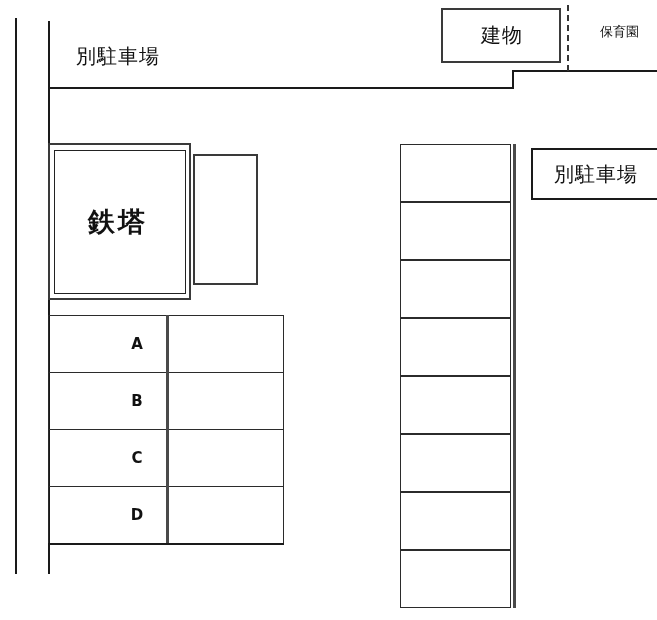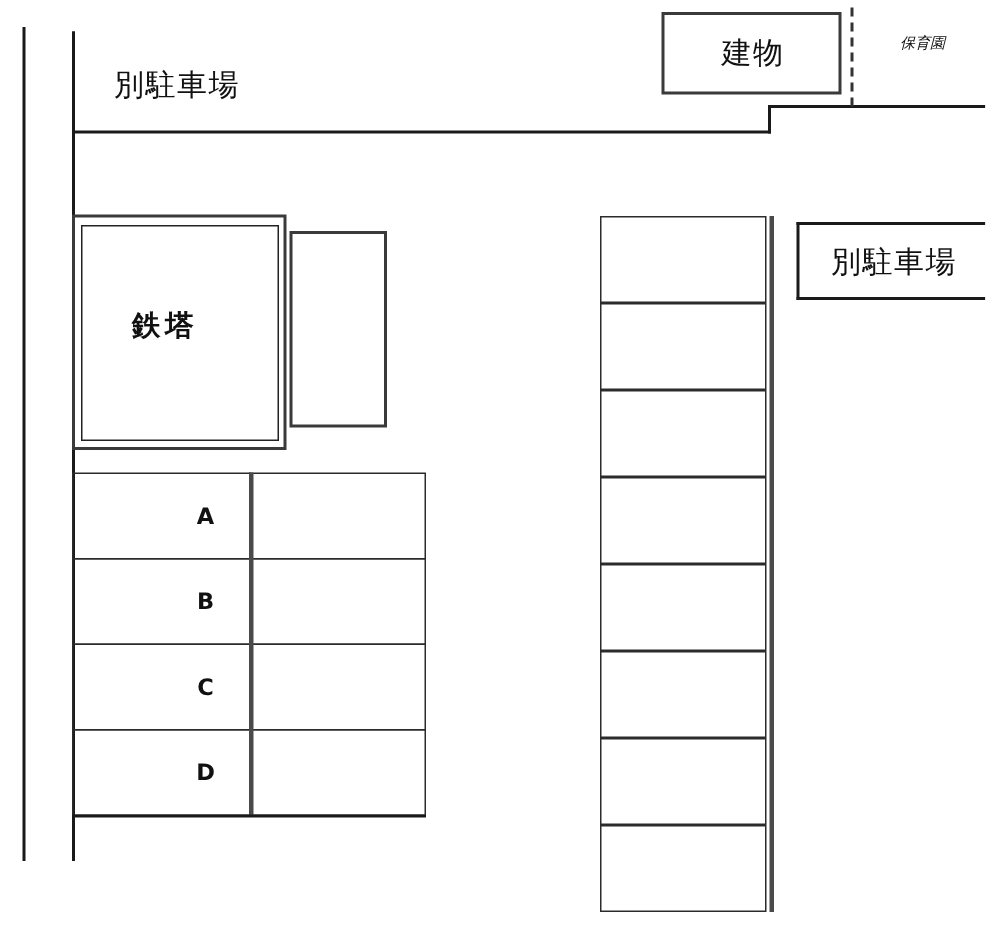--- a/index.html
+++ b/index.html
@@ -41,28 +41,27 @@
     position: absolute;
     color: #111111;
     white-space: nowrap;
     line-height: 1;
   }
   .lbl-jp-lg {
     font-size: 20px;
     letter-spacing: 1px;
   }
   .lbl-jp-xl {
-    font-size: 19px;
+    font-size: 27px;
     font-weight: 700;
     letter-spacing: 3px;
   }
   .lbl-jp-xs {
-    font-size: 10px;
+    font-size: 13px;
     letter-spacing: 0px;
-    font-style: italic;
   }
   .lbl-cell {
     font-size: 15px;
     font-weight: 700;
     color: #111111;
   }
   
   .stall {
     position: absolute;
     border: 1.5px solid #2b2b2b;

